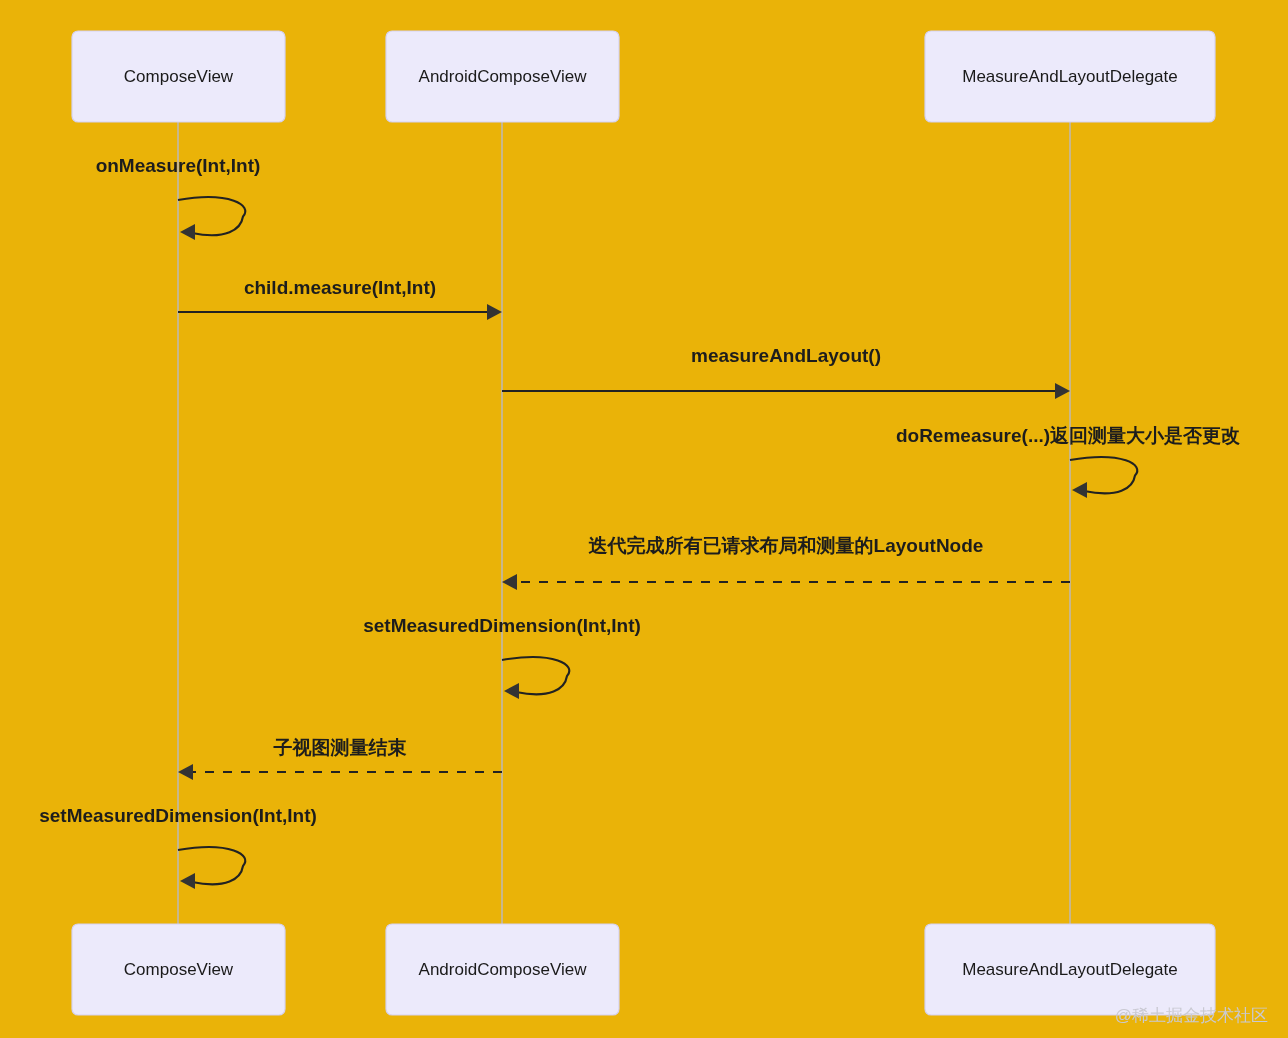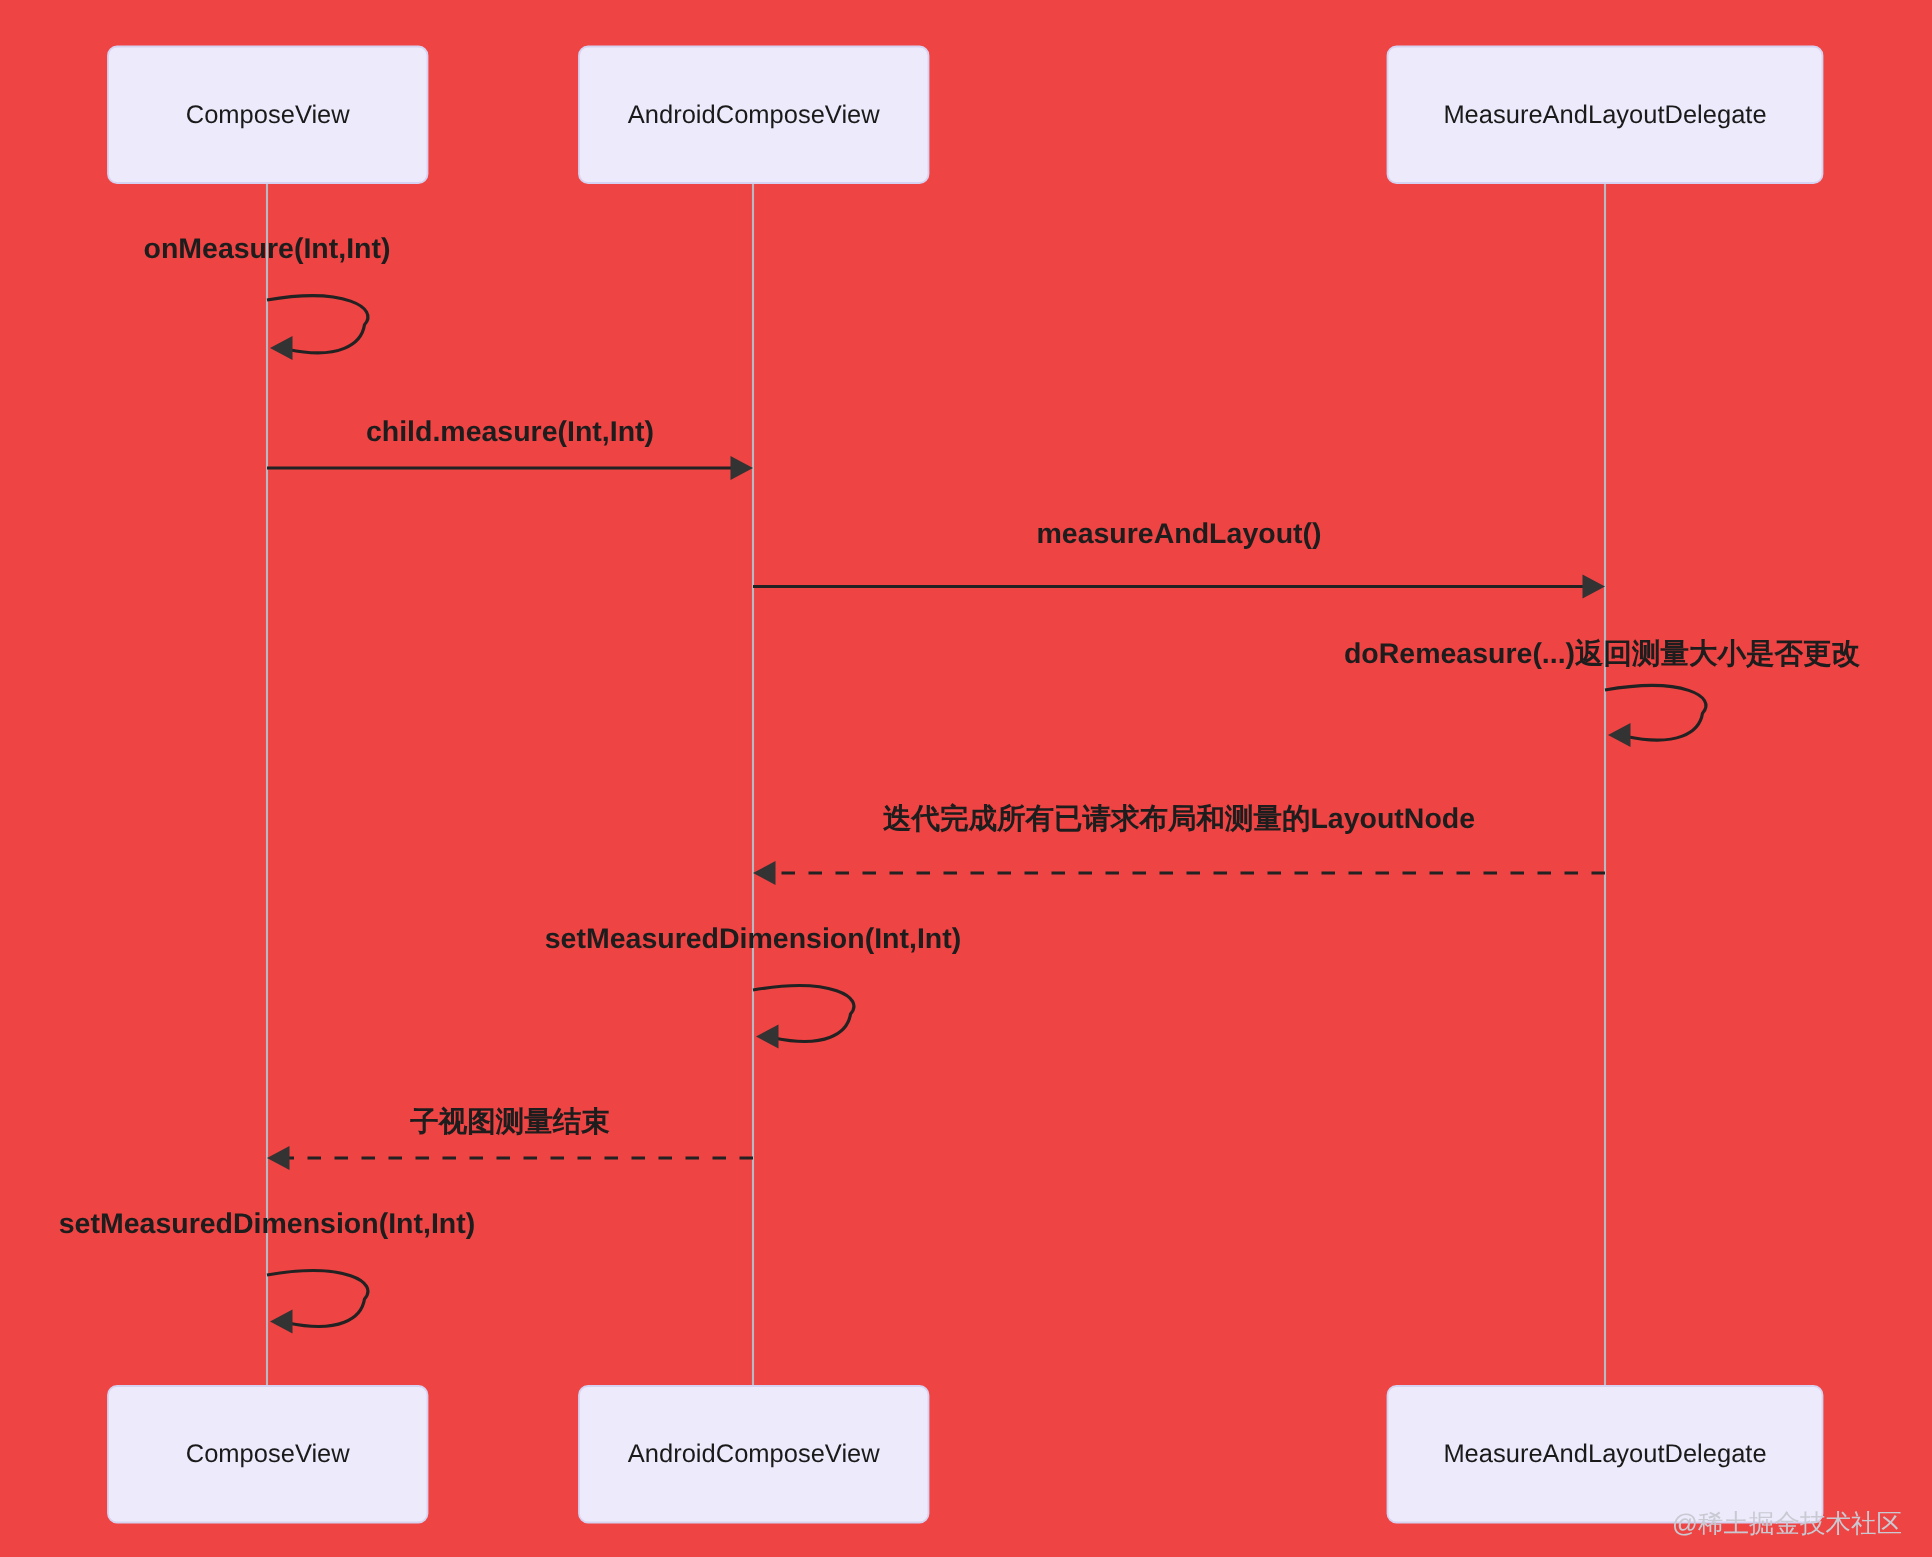--- a/index.html
+++ b/index.html
@@ -7,21 +7,21 @@
     padding: 0;
     background: #ffffff;
   }
   body {
     font-family: "Liberation Sans", "DejaVu Sans", sans-serif;
   }
   #diagram-root {
     position: relative;
     width: 1288px;
     height: 1038px;
-    background: #ef4444;
+    background: #eab308;
     overflow: hidden;
   }
   #seq-svg {
     position: absolute;
     left: 0;
     top: 0;
     width: 1288px;
     height: 1038px;
   }
   .actor-box {

